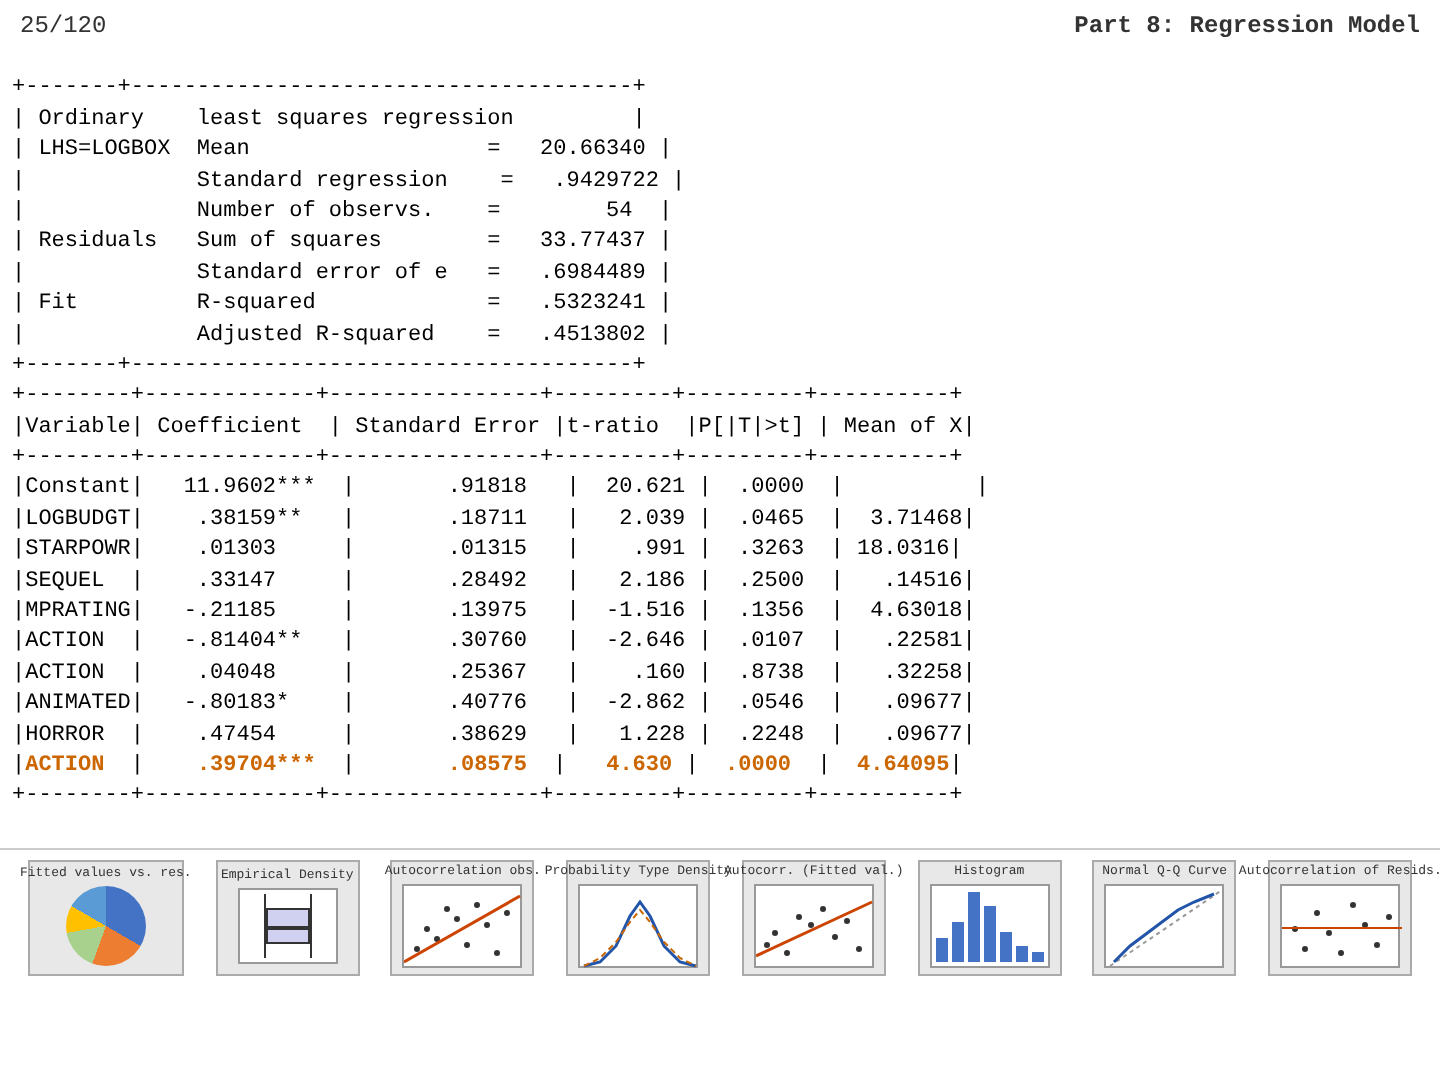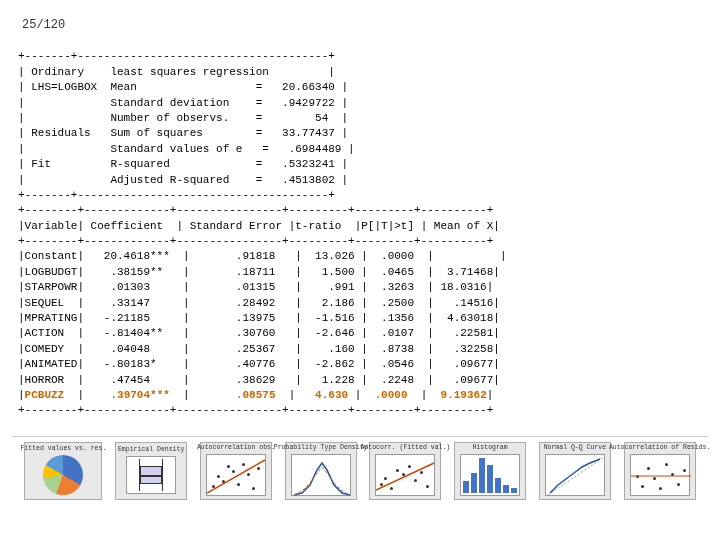--- a/index.html
+++ b/index.html
@@ -9,21 +9,21 @@
       font-size: 12px;
       width: 720px;
       height: 540px;
       overflow: hidden;
     }
 
     .page {
       width: 720px;
       height: 540px;
       background: #fff;
-      padding: 12px;
+      padding: 0;
     }
 
     .header {
       display: flex;
       justify-content: space-between;
       align-items: center;
       padding: 6px 10px 2px 10px;
     }
 
     .header-left {
@@ -171,46 +171,47 @@
       height: 2px;
       background: #333;
     }
   </style>
 </head>
 <body>
 
 <div class="page">
   <div class="header">
     <span class="header-left">25/120</span>
+    <span class="header-right">Part 8: Regression Model</span>
   </div>
 
   <div class="content">
 <span>+-------+--------------------------------------+</span>
 <span>| <span>Ordinary</span>    least squares regression         |</span>
 <span>| LHS=LOGBOX  Mean                  =   20.66340 |</span>
-<span>|             Standard deviation    =   .9429722 |</span>
+<span>|             Standard regression    =   .9429722 |</span>
 <span>|             Number of observs.    =        54  |</span>
 <span>| Residuals   Sum of squares        =   33.77437 |</span>
-<span>|             Standard values of e   =   .6984489 |</span>
+<span>|             Standard error of e   =   .6984489 |</span>
 <span>| Fit         R-squared             =   .5323241 |</span>
 <span>|             Adjusted R-squared    =   .4513802 |</span>
 <span>+-------+--------------------------------------+</span>
 <span>+--------+-------------+----------------+---------+---------+----------+</span>
 <span>|Variable| Coefficient  | Standard Error |t-ratio  |P[|T|&gt;t] | Mean of X|</span>
 <span>+--------+-------------+----------------+---------+---------+----------+</span>
-<span>|Constant|   20.4618***  |       .91818   |  13.026 |  .0000  |          |</span>
-<span>|LOGBUDGT|    .38159**   |       .18711   |   1.500 |  .0465  |  3.71468|</span>
+<span>|Constant|   11.9602***  |       .91818   |  20.621 |  .0000  |          |</span>
+<span>|LOGBUDGT|    .38159**   |       .18711   |   2.039 |  .0465  |  3.71468|</span>
 <span>|STARPOWR|    .01303     |       .01315   |    .991 |  .3263  | 18.0316|</span>
 <span>|SEQUEL  |    .33147     |       .28492   |   2.186 |  .2500  |   .14516|</span>
 <span>|MPRATING|   -.21185     |       .13975   |  -1.516 |  .1356  |  4.63018|</span>
 <span>|ACTION  |   -.81404**   |       .30760   |  -2.646 |  .0107  |   .22581|</span>
-<span>|COMEDY  |    .04048     |       .25367   |    .160 |  .8738  |   .32258|</span>
+<span>|ACTION  |    .04048     |       .25367   |    .160 |  .8738  |   .32258|</span>
 <span>|ANIMATED|   -.80183*    |       .40776   |  -2.862 |  .0546  |   .09677|</span>
 <span>|HORROR  |    .47454     |       .38629   |   1.228 |  .2248  |   .09677|</span>
-<span>|<span class="highlight-orange">PCBUZZ</span>  |    <span class="highlight-orange">.39704***</span>  |       <span class="highlight-orange">.08575</span>  |   <span class="highlight-orange">4.630</span> |  <span class="highlight-orange">.0000</span>  |  <span class="highlight-orange">9.19362</span>|</span>
+<span>|<span class="highlight-orange">ACTION</span>  |    <span class="highlight-orange">.39704***</span>  |       <span class="highlight-orange">.08575</span>  |   <span class="highlight-orange">4.630</span> |  <span class="highlight-orange">.0000</span>  |  <span class="highlight-orange">4.64095</span>|</span>
 <span>+--------+-------------+----------------+---------+---------+----------+</span>
   </div>
 
   <div class="bottom-charts">
 
     <div class="chart-placeholder chart-1">
       <div class="chart-title">Fitted values vs. res.</div>
       <div class="pie-chart"></div>
     </div>
 

